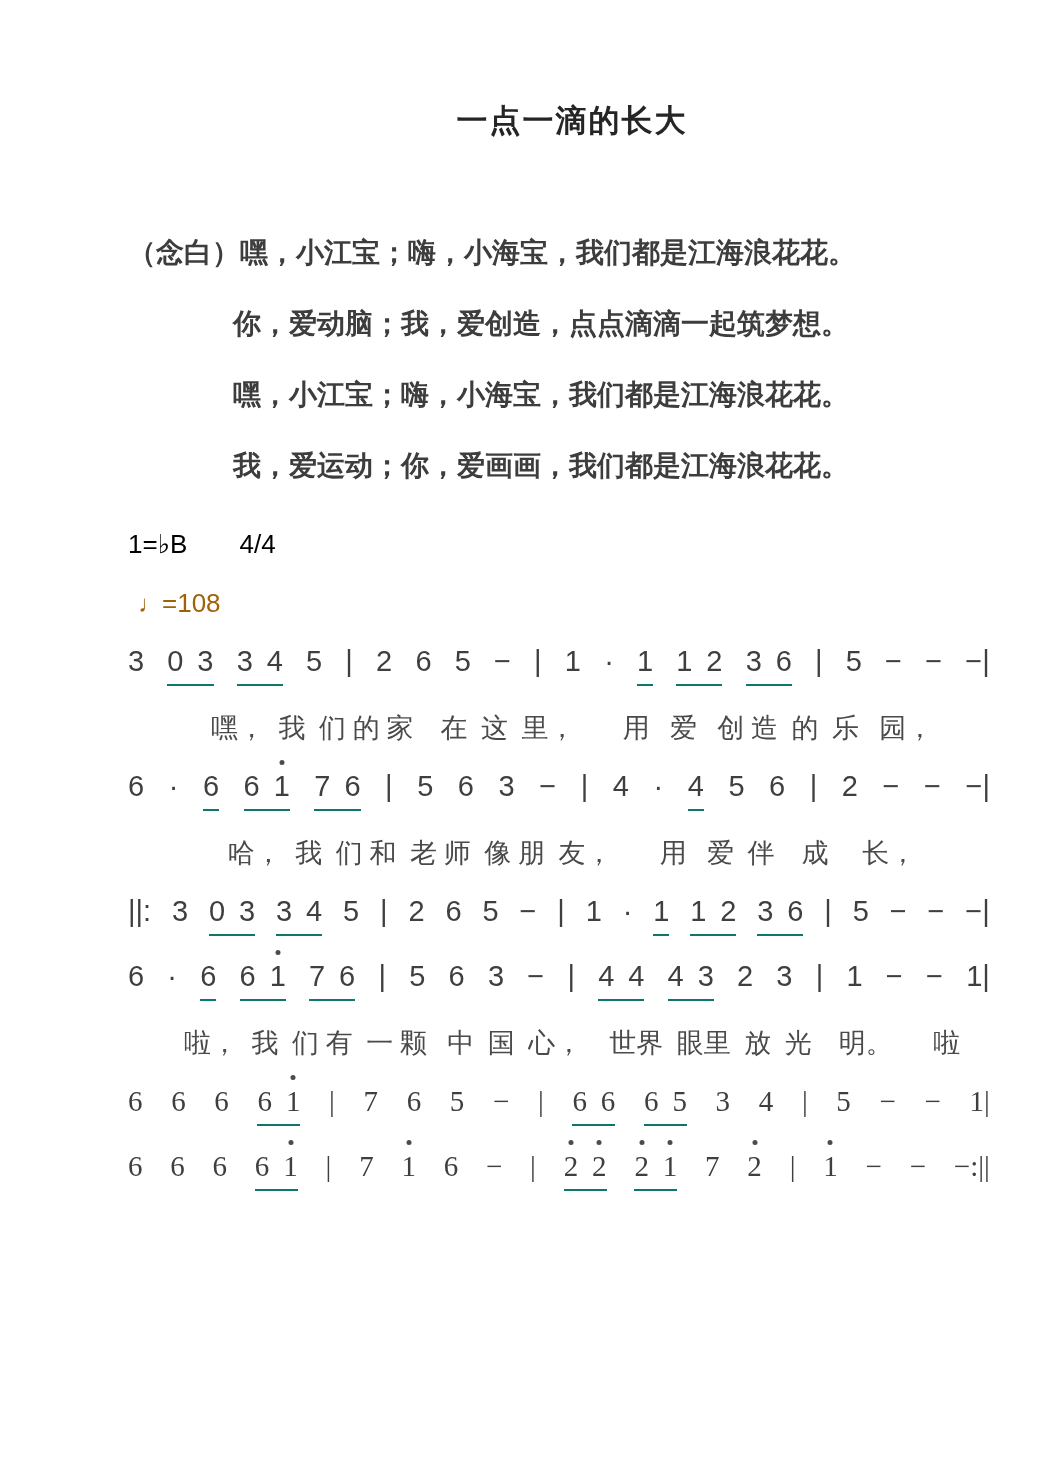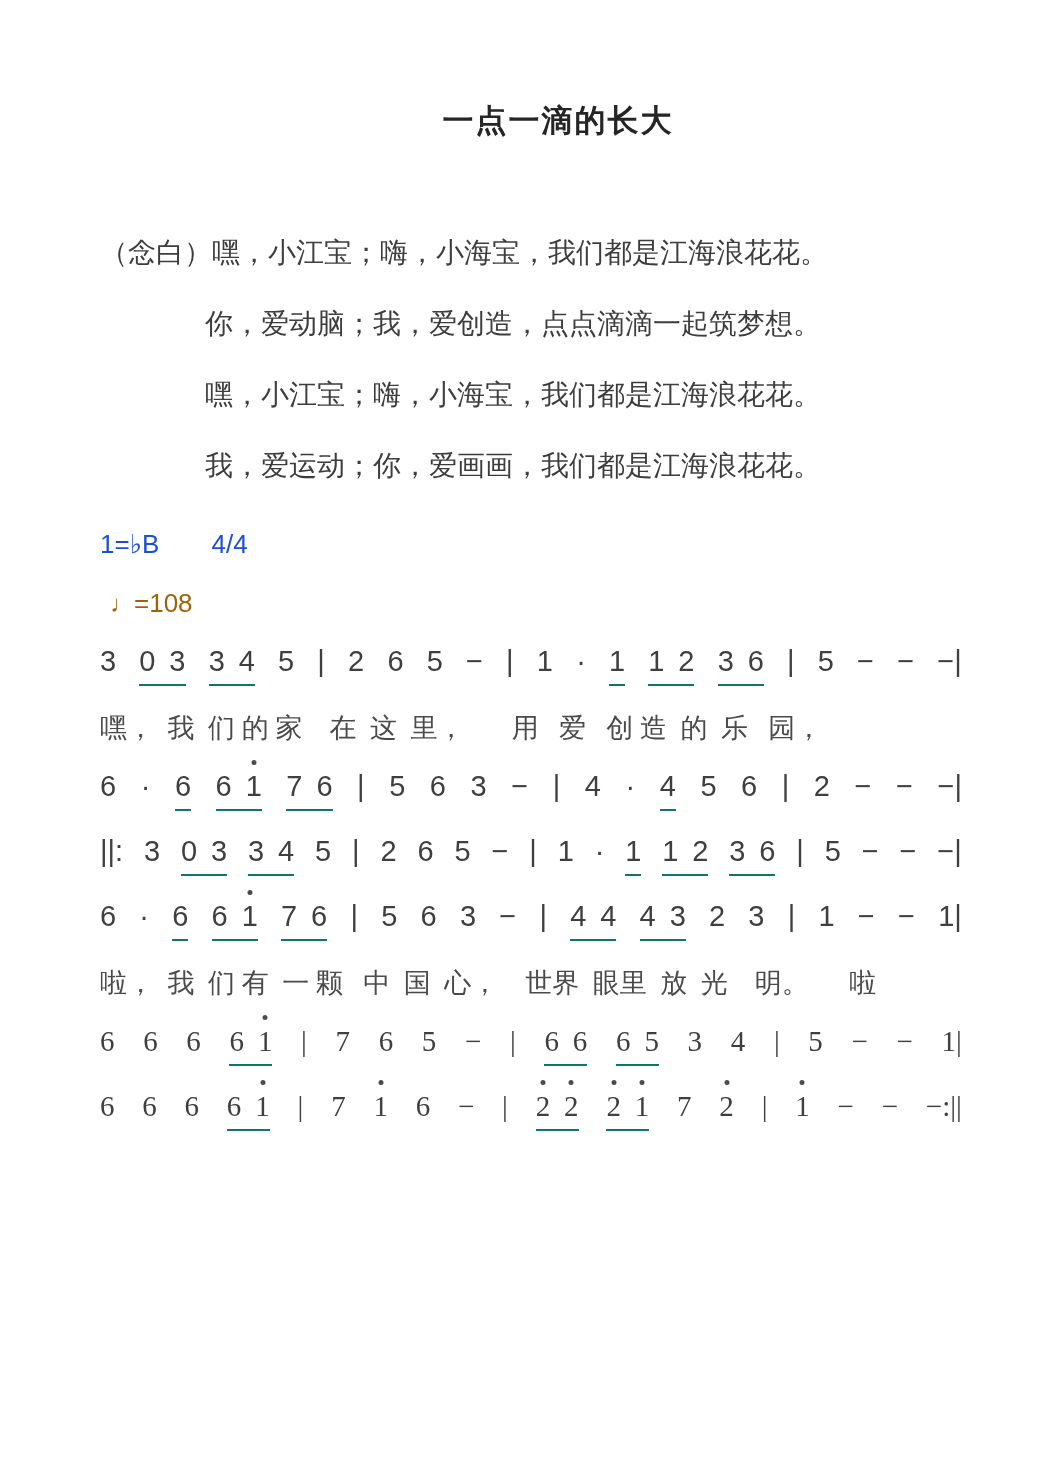--- a/index.html
+++ b/index.html
@@ -5,38 +5,38 @@
   html,body{margin:0;padding:0;background:#ffffff;}
   .page{
     position:relative;
     width:1057px;height:1472px;
     background:#ffffff;
     box-sizing:border-box;
     overflow:hidden;
     font-family:"Liberation Sans","DejaVu Sans",sans-serif;
     color:#3a3a3a;
   }
-  .inner{padding:100px 41px 0 100px;box-sizing:border-box;}
+  .inner{padding:100px 41px 0 100px;box-sizing:border-box;margin-left:28px;}
   .title{
     text-align:center;
     font-size:31px;font-weight:bold;color:#252525;
     letter-spacing:2px;
     margin:0 0 92px 0;
     font-family:"Liberation Sans","DejaVu Sans",sans-serif;
   }
   .speech{
     font-family:"Liberation Serif","DejaVu Serif",serif;
     font-size:28px;color:#3d3d3d;
     margin-bottom:44px;
   }
-  .speech-row{display:flex;margin-bottom:33px;white-space:pre;}
+  .speech-row{display:flex;margin-bottom:33px;white-space:pre;font-weight:bold;}
   .speech-label{flex:0 0 auto;}
   .speech-indent{margin-left:105px;text-align:right;}
   .keyline{
-    font-size:26px;color:#1d4ed8;margin:0 0 28px 0;
+    font-size:26px;color:#000000;margin:0 0 28px 0;
     font-family:"Liberation Sans","DejaVu Sans",sans-serif;
   }
   .timesig{margin-left:45px;}
   .tempoline{
     font-size:26px;color:#a16207;margin:0 0 26px 10px;
   }
   .tempo-note{font-size:24px;}
   .score-line{margin-bottom:24px;}
   .notes-row{
     display:flex;justify-content:space-between;align-items:baseline;
@@ -54,20 +54,21 @@
   .ch{position:relative;display:inline-block;}
   .ch.hi::before{
     content:'';position:absolute;
     width:5px;height:5px;border-radius:50%;background:#4c4c4c;
     top:-10px;left:50%;transform:translateX(-50%);
   }
   .lyrics-row{
     font-family:"Liberation Serif","DejaVu Serif",serif;
     font-size:27px;color:#4a4a4a;
     white-space:pre;
+    text-align:center;
   }
   .lyrics-indent{margin-left:30px;}
 </style>
 </head>
 <body>
 
 <div class="page">
   <div class="inner">
 
     <h1 class="title">一点一滴的长大</h1>
@@ -140,20 +141,21 @@
           <span class="tok"><span class="ch">·</span></span>
           <span class="tok beam"><span class="ch">4</span></span>
           <span class="tok"><span class="ch">5</span></span>
           <span class="tok"><span class="ch">6</span></span>
           <span class="tok"><span class="ch">|</span></span>
           <span class="tok"><span class="ch">2</span></span>
           <span class="tok"><span class="ch">−</span></span>
           <span class="tok"><span class="ch">−</span></span>
           <span class="tok"><span class="ch">−</span><span class="ch">|</span></span>
         </div>
+      <div class="lyrics-row">哈，  我  们 和  老 师  像 朋  友，       用   爱  伴    成     长，</div>
     </div>
 
     <div class="score-line">
       <div class="notes-row">
           <span class="tok"><span class="ch">|</span><span class="ch">|</span><span class="ch">:</span></span>
           <span class="tok"><span class="ch">3</span></span>
           <span class="tok beam"><span class="ch">0</span><span class="ch">3</span></span>
           <span class="tok beam"><span class="ch">3</span><span class="ch">4</span></span>
           <span class="tok"><span class="ch">5</span></span>
           <span class="tok"><span class="ch">|</span></span>

